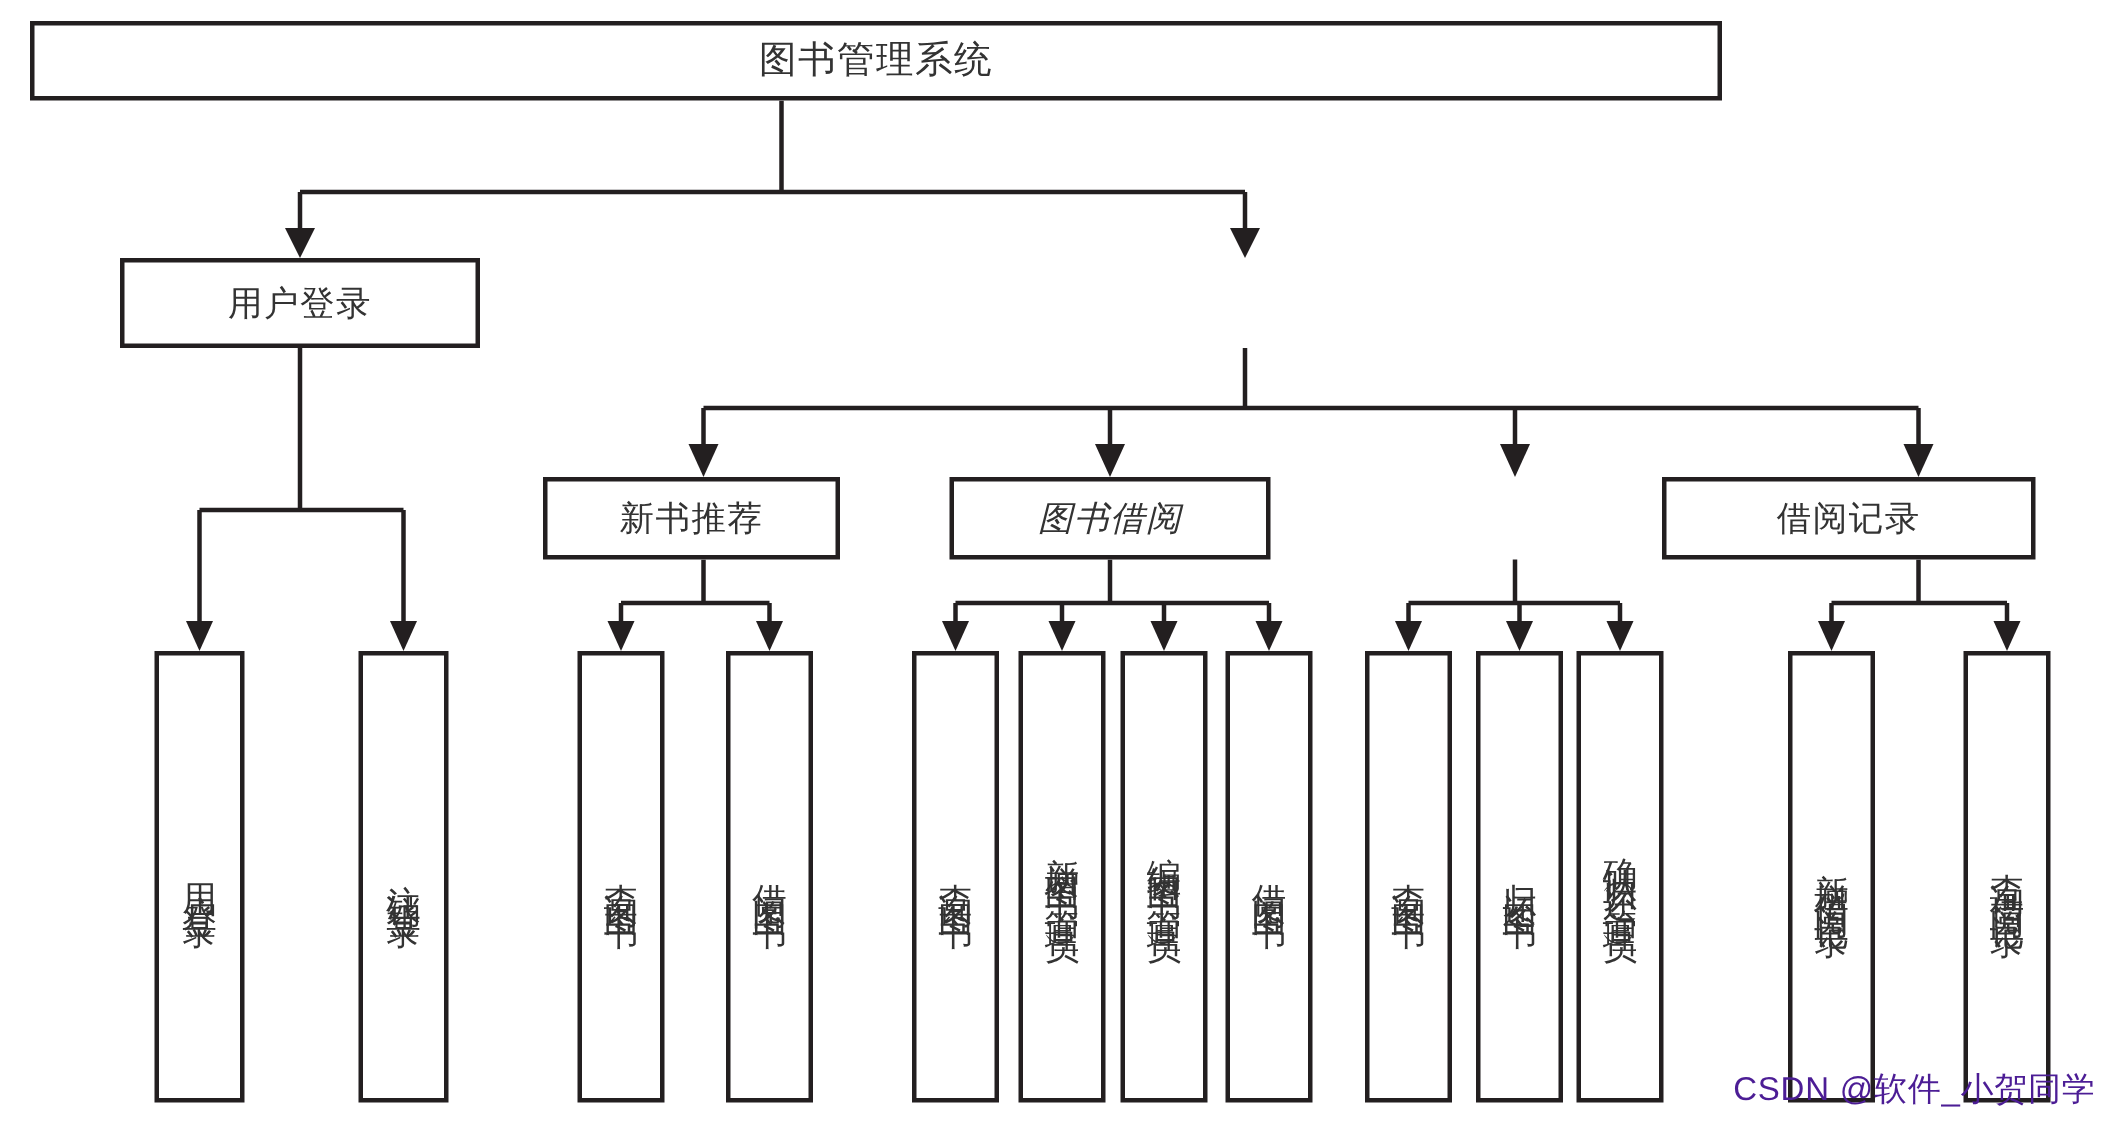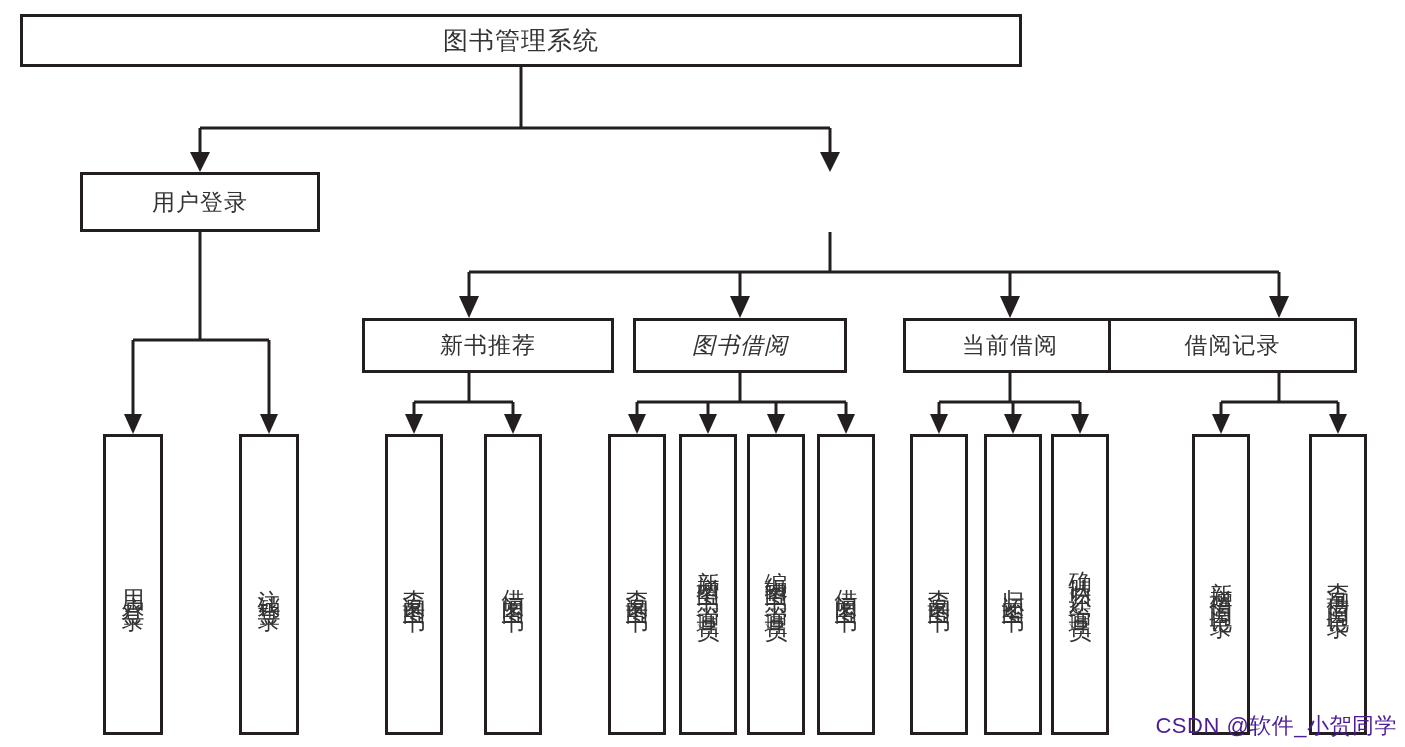--- a/index.html
+++ b/index.html
@@ -155,40 +155,37 @@
     <polygon class="arrowhead" points="1071,414 1089,414 1080,434"></polygon>
 
     <line x1="1279" y1="373" x2="1279" y2="402"></line>
     <line x1="1221" y1="402" x2="1338" y2="402"></line>
     <line x1="1221" y1="402" x2="1221" y2="418"></line>
     <line x1="1338" y1="402" x2="1338" y2="418"></line>
     <polygon class="arrowhead" points="1212,414 1230,414 1221,434"></polygon>
     <polygon class="arrowhead" points="1329,414 1347,414 1338,434"></polygon>
   </svg>
 
-  <div class="node root" style="left:20px; top:14px; width:1002px; height:53px;">
+  <div class="node root" style="left:20px; top:14px; width:1128px; height:53px;">
     <span class="label">图书管理系统</span>
   </div>
 
   <div class="node level2" style="left:80px; top:172px; width:240px; height:60px;">
     <span class="label">用户登录</span>
   </div>
 
 
-  <div class="node level2" style="left:362px; top:318px; width:252px; height:55px;">
+  <div class="node level2" style="left:362px; top:318px; width:198px; height:55px;">
     <span class="label">新书推荐</span>
   </div>
 
   <div class="node level2" style="left:633px; top:318px; width:214px; height:55px;font-style:italic;">
     <span class="label">图书借阅</span>
   </div>
 
-  <div class="node level2" style="left:903px; top:318px; width:214px; height:55px;">
-    <span class="label">当前借阅</span>
-  </div>
 
   <div class="node level2" style="left:1108px; top:318px; width:249px; height:55px;justify-content:center;">
     <span class="label">借阅记录</span>
   </div>
 
   <div class="node leaf" style="left:103px; top:434px; width:60px; height:301px;">
     <span class="label">用户登录</span>
   </div>
 
   <div class="node leaf" style="left:239px; top:434px; width:60px; height:301px;">

